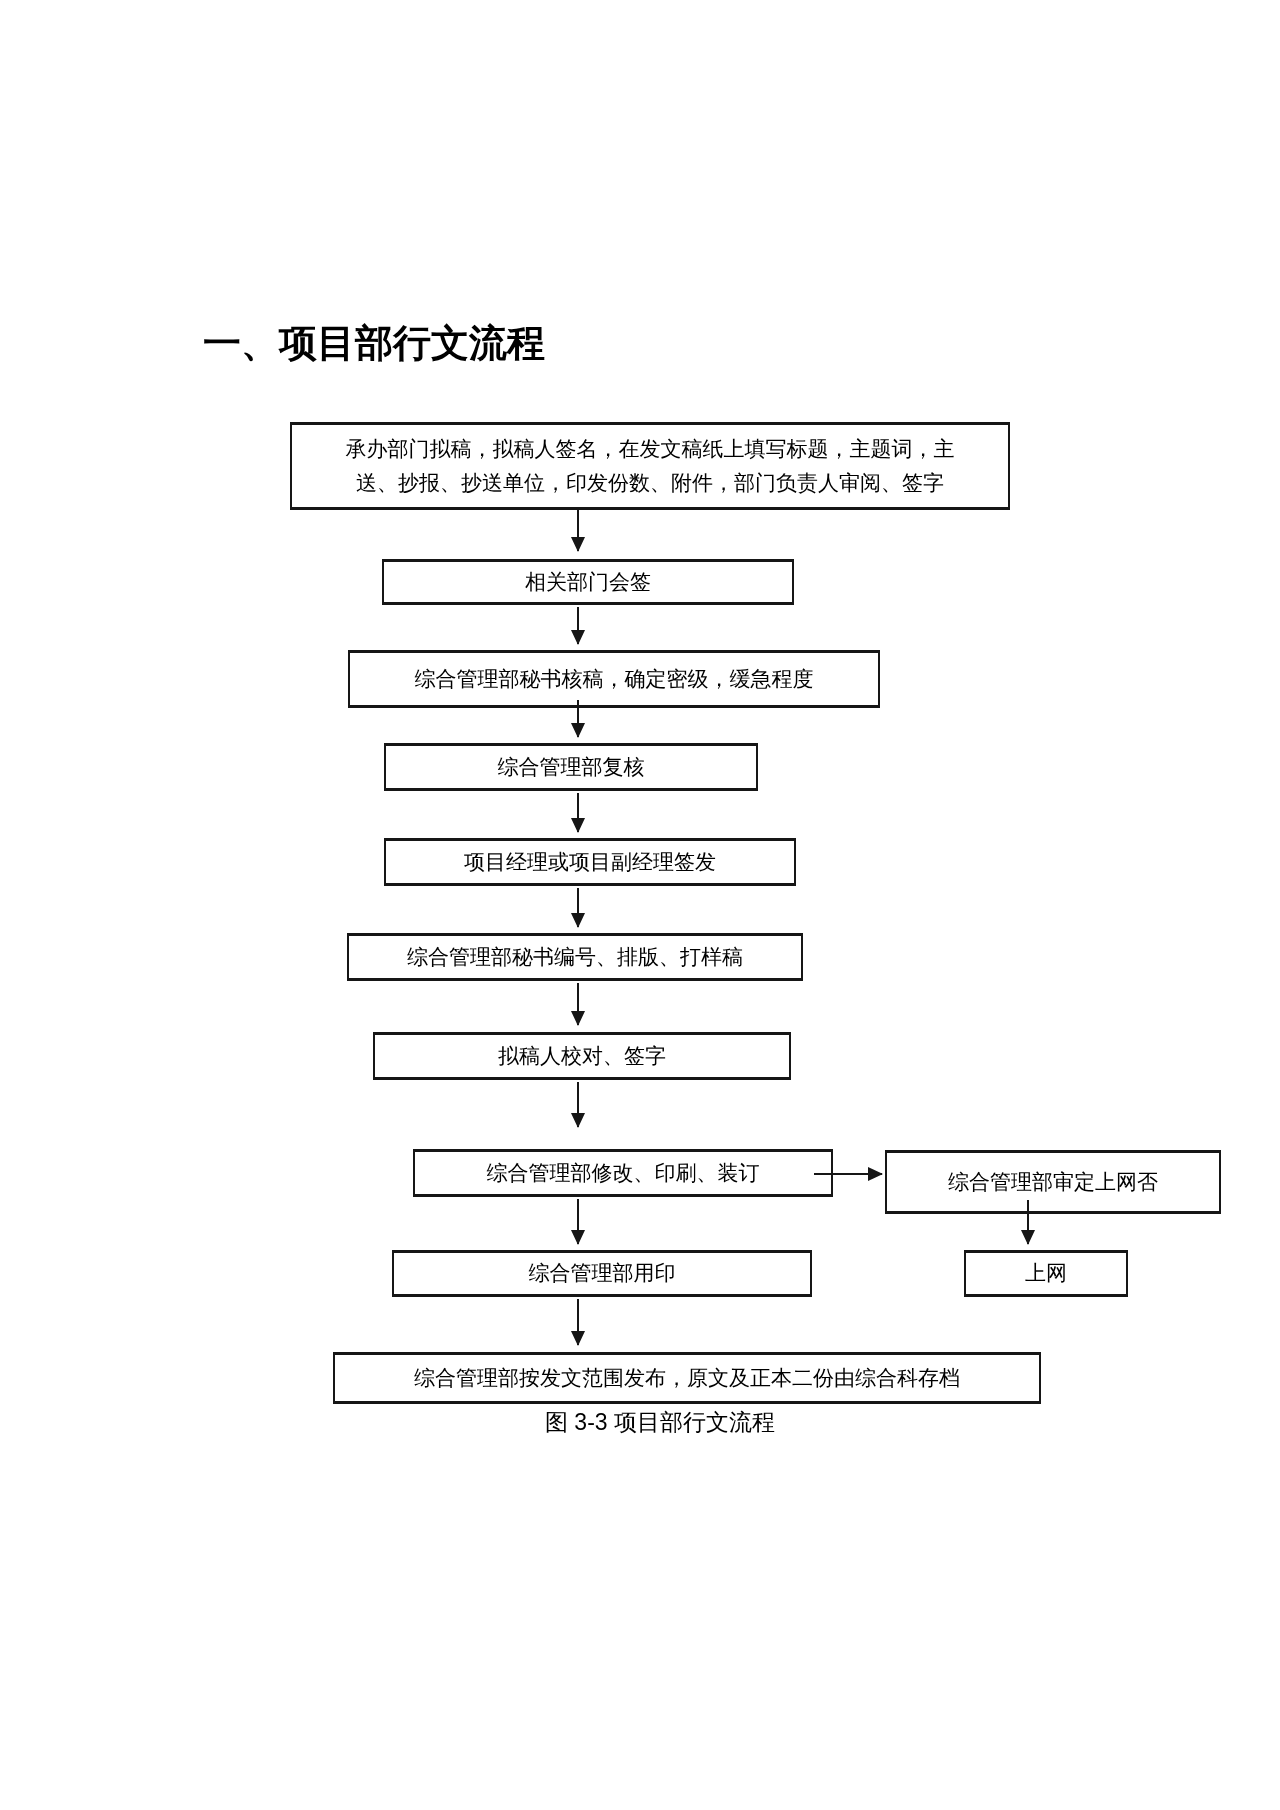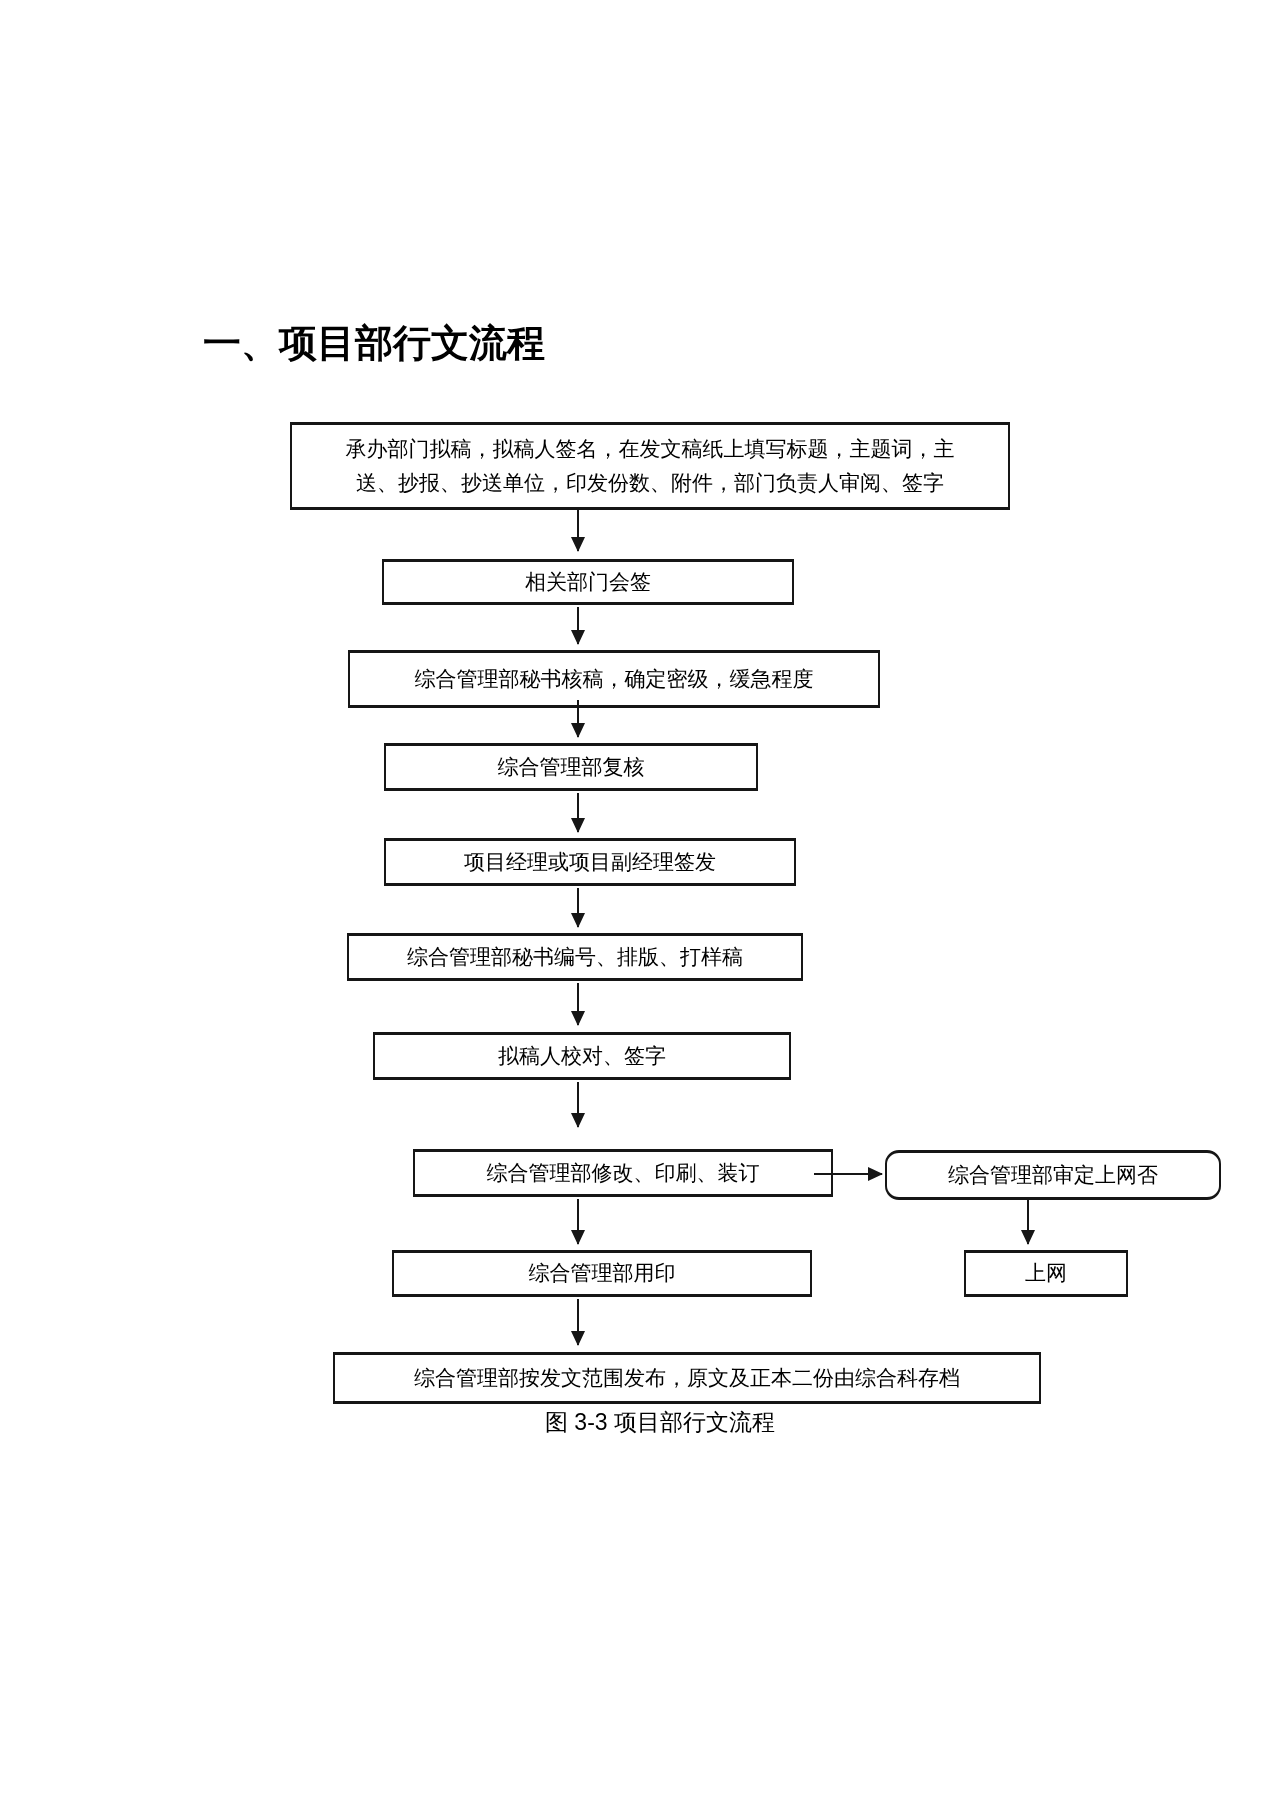--- a/index.html
+++ b/index.html
@@ -80,21 +80,21 @@
     <div class="node" style="left:384px;top:743px;width:374px;height:48px;">综合管理部复核</div>
 
     <div class="node" style="left:384px;top:838px;width:412px;height:48px;">项目经理或项目副经理签发</div>
 
     <div class="node" style="left:347px;top:933px;width:456px;height:48px;">综合管理部秘书编号、排版、打样稿</div>
 
     <div class="node" style="left:373px;top:1032px;width:418px;height:48px;">拟稿人校对、签字</div>
 
     <div class="node" style="left:413px;top:1149px;width:420px;height:48px;">综合管理部修改、印刷、装订</div>
 
-    <div class="node" style="left:885px;top:1150px;width:336px;height:50px;border-radius:14px;">综合管理部审定上网否</div>
+    <div class="node" style="left:885px;top:1150px;width:336px;height:64px;">综合管理部审定上网否</div>
 
     <div class="node" style="left:964px;top:1250px;width:164px;height:47px;">上网</div>
 
     <div class="node" style="left:392px;top:1250px;width:420px;height:47px;">综合管理部用印</div>
 
     <div class="node" style="left:333px;top:1352px;width:708px;height:52px;">综合管理部按发文范围发布，原文及正本二份由综合科存档</div>
 
     <svg class="arrows" width="1280" height="1810" viewBox="0 0 1280 1810">
       <defs>
         <marker id="ah" markerUnits="userSpaceOnUse" markerWidth="16" markerHeight="14" refX="14" refY="7" orient="auto">

